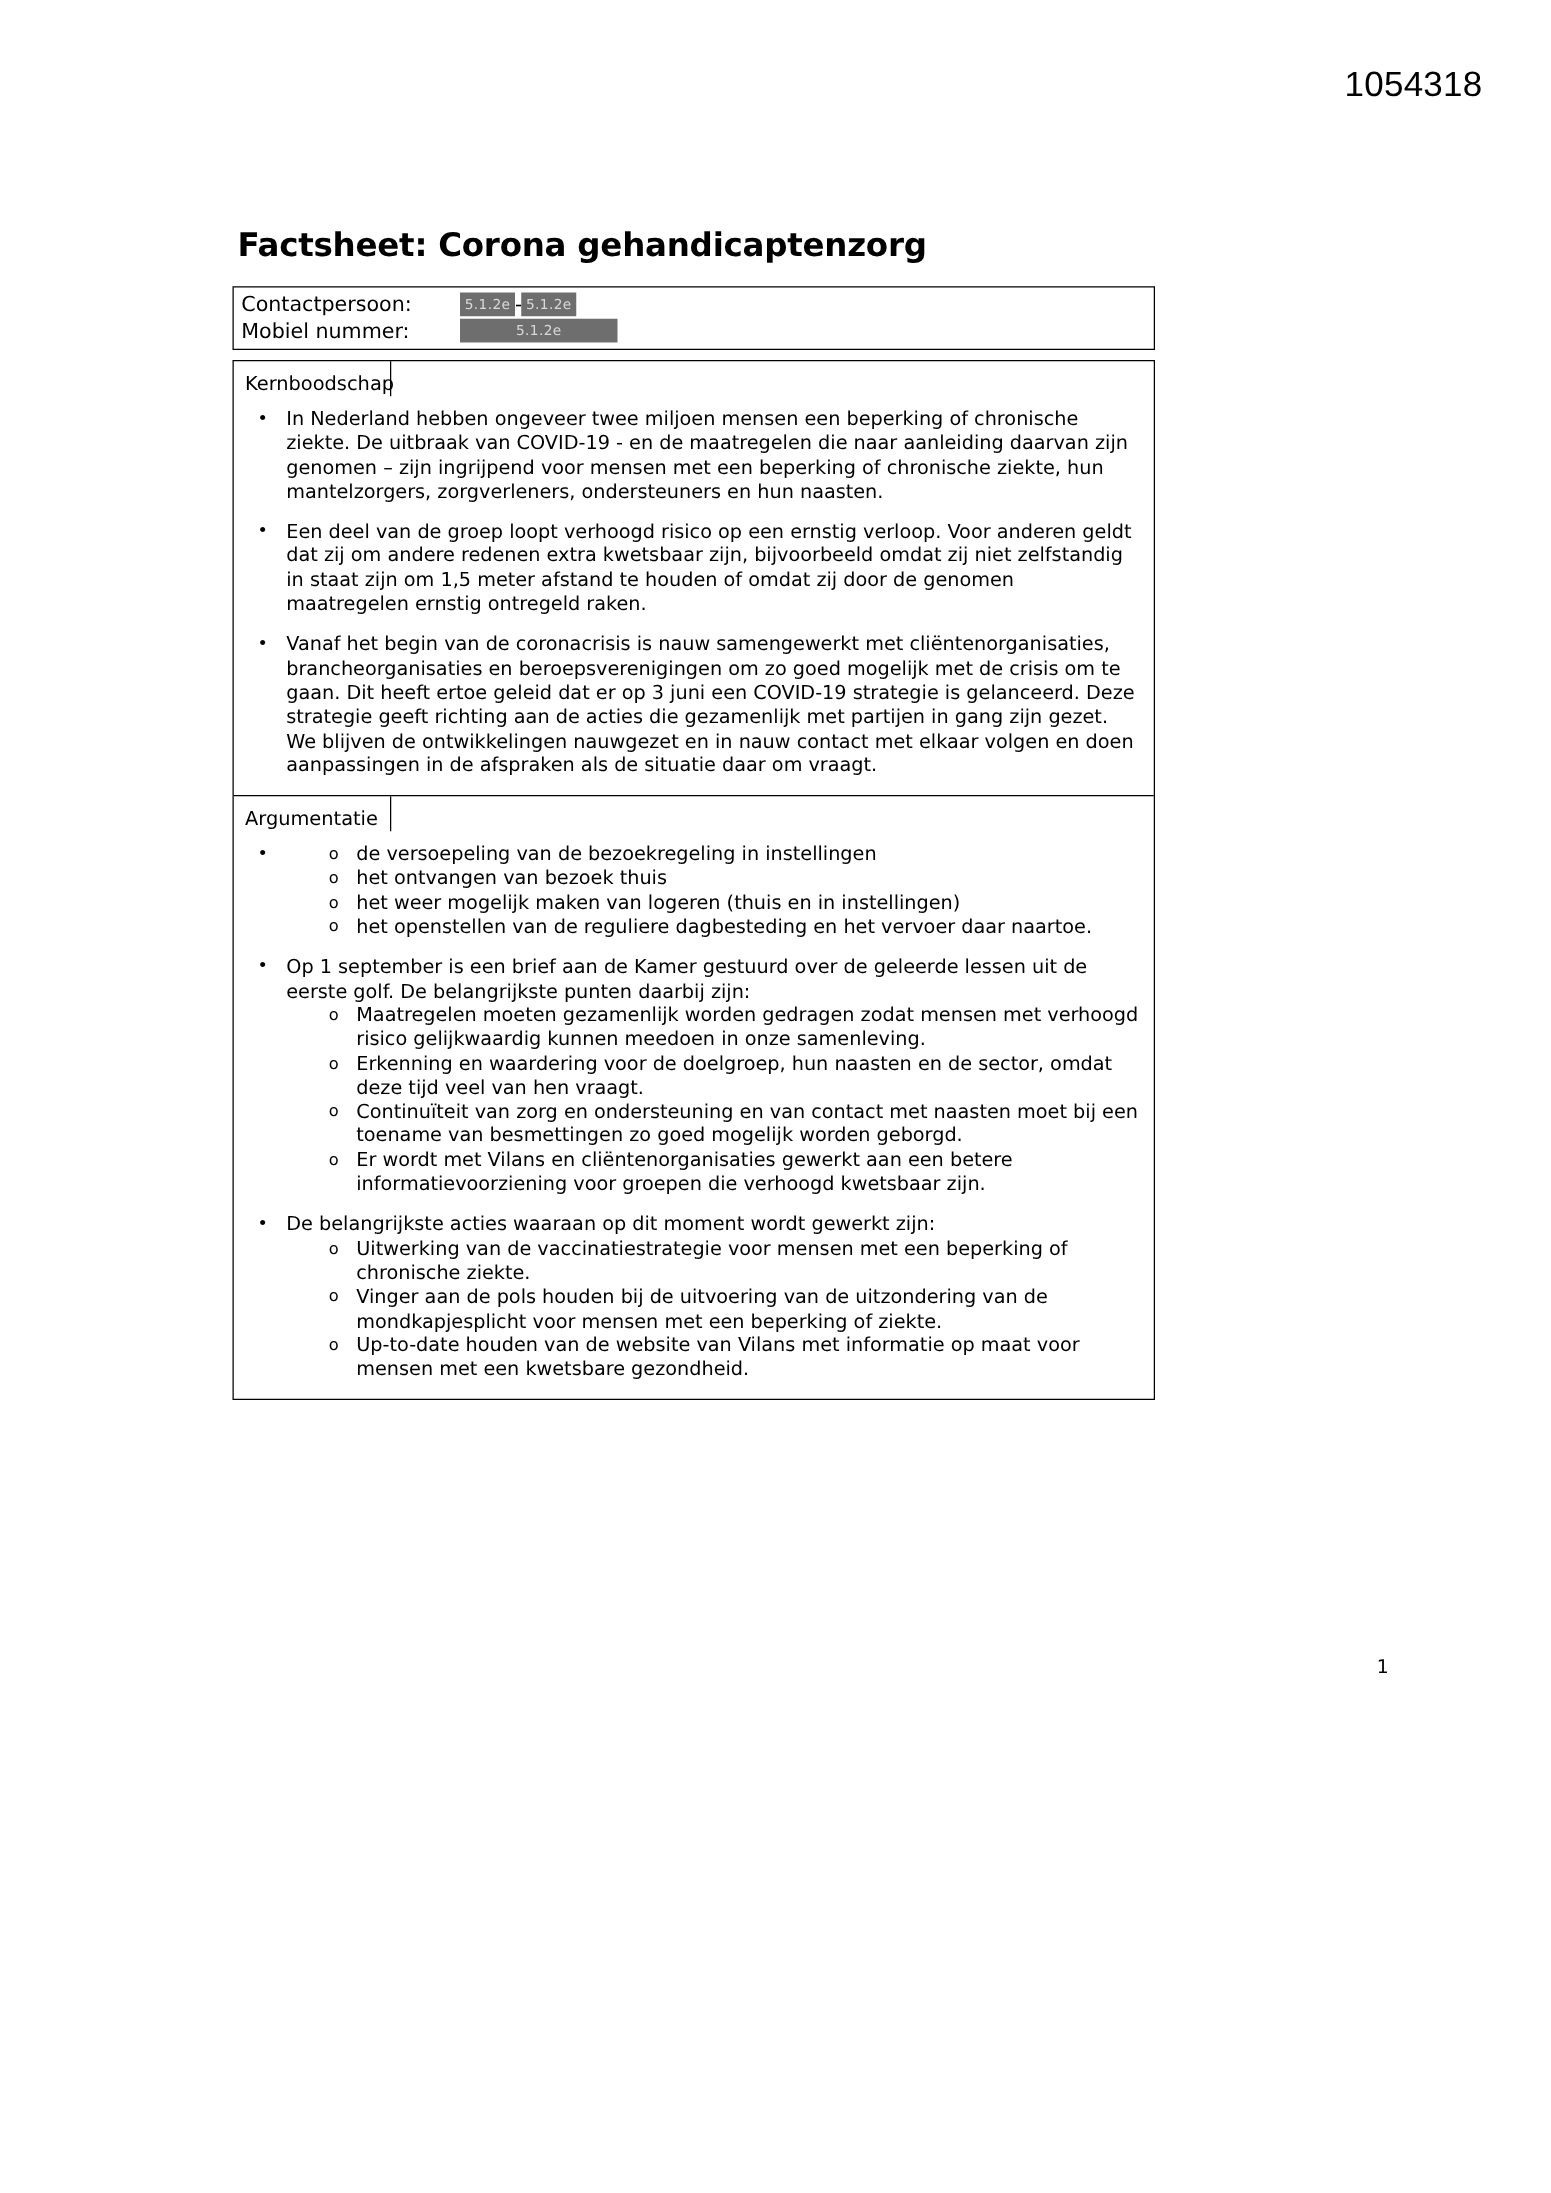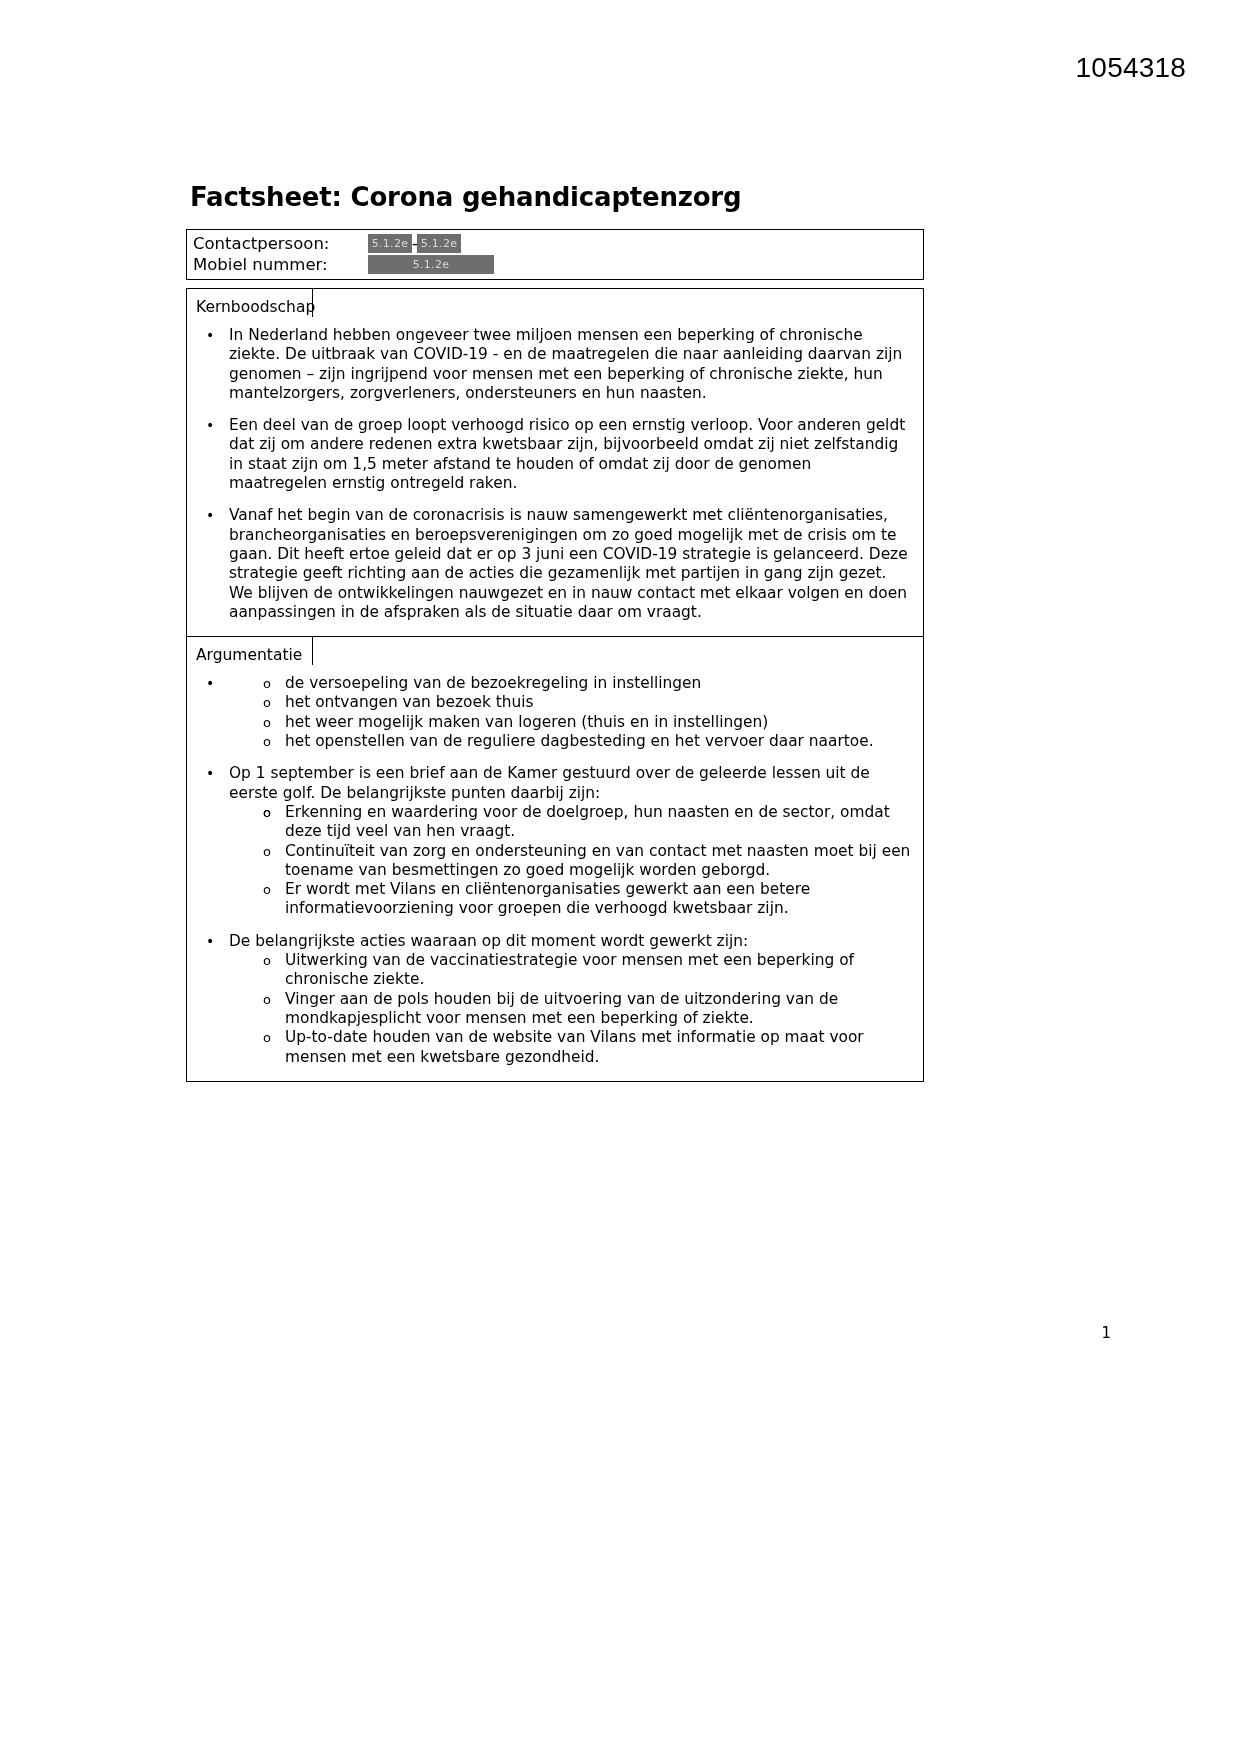--- a/index.html
+++ b/index.html
@@ -229,20 +229,21 @@
               </li>
             </ul>
           </li>
 
           <li>
             <span class="b1">•</span>
             <span>Op 1 september is een brief aan de Kamer gestuurd over de geleerde lessen uit de eerste golf. De belangrijkste punten daarbij zijn:</span>
             <ul class="lvl2">
               <li>
                 <span class="b2">o</span>
+                <span>Maatregelen moeten gezamenlijk worden gedragen zodat mensen met verhoogd risico gelijkwaardig kunnen meedoen in onze samenleving.</span>
               </li>
               <li>
                 <span class="b2">o</span>
                 <span>Erkenning en waardering voor de doelgroep, hun naasten en de sector, omdat deze tijd veel van hen vraagt.</span>
               </li>
               <li>
                 <span class="b2">o</span>
                 <span>Continuïteit van zorg en ondersteuning en van contact met naasten moet bij een toename van besmettingen zo goed mogelijk worden geborgd.</span>
               </li>
               <li>

